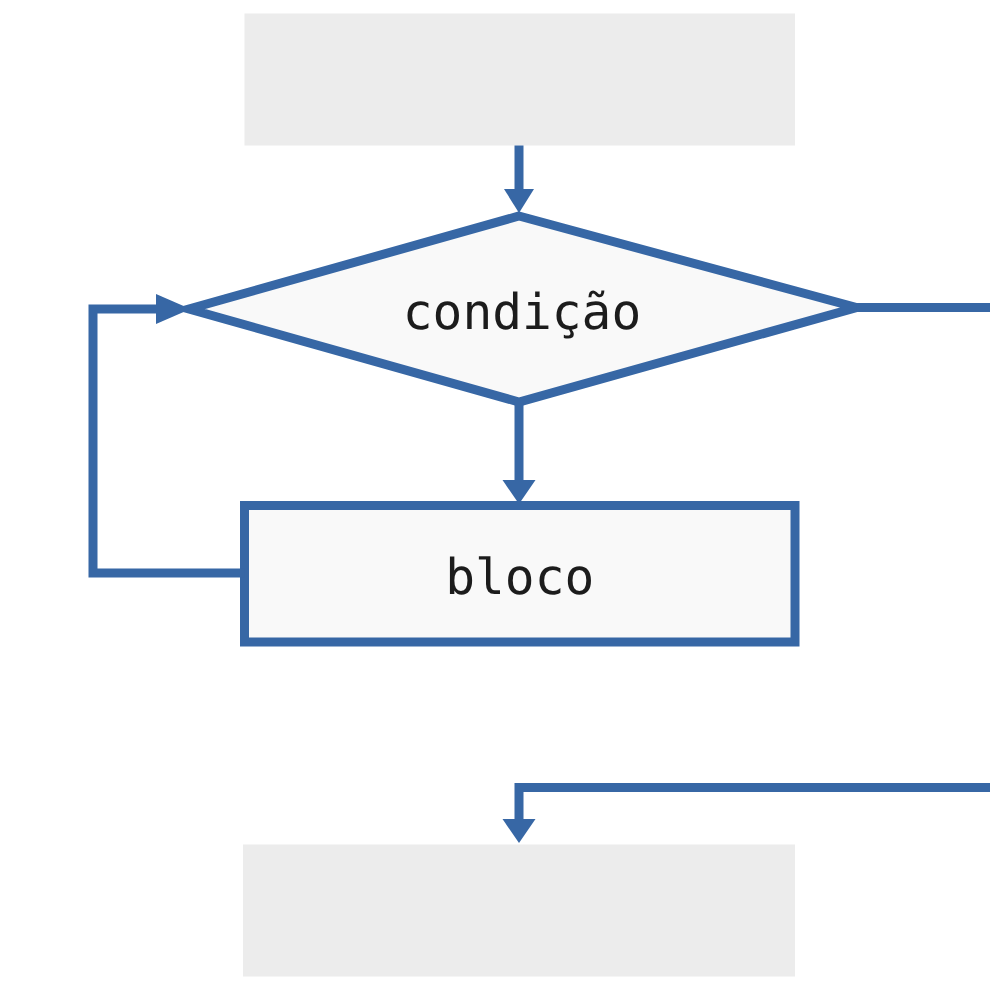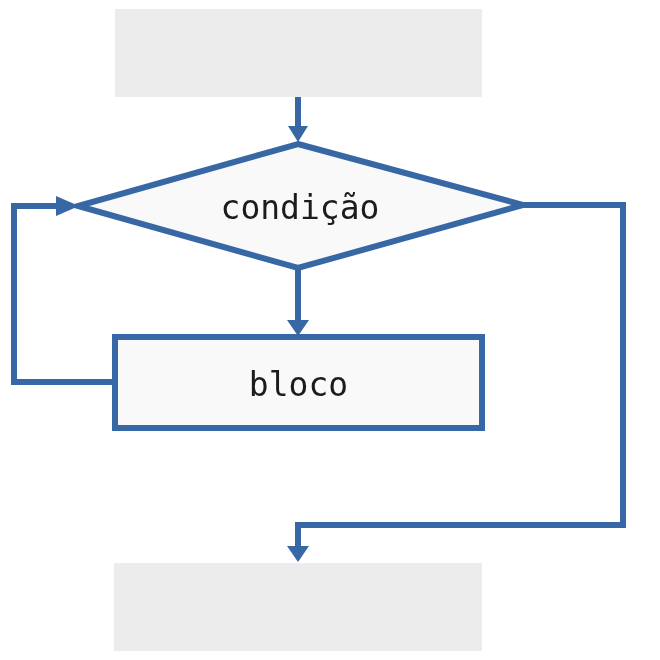--- a/index.html
+++ b/index.html
@@ -8,20 +8,21 @@
     width: 660px;
     height: 660px;
     background: var(--page-bg, #ffffff);
     overflow: hidden;
     font-family: "DejaVu Sans Mono", "Liberation Mono", monospace;
   }
   .canvas-wrap {
     position: relative;
     width: 536px;
     height: 660px;
+    margin-left: 48px;
   }
   svg { display: block; }
 
   .gray-node {
     fill: var(--gray-fill, #ececec);
     stroke: none;
   }
   .outlined-node {
     fill: var(--node-fill, #f9f9f9);
     stroke: var(--accent, #3767a5);

